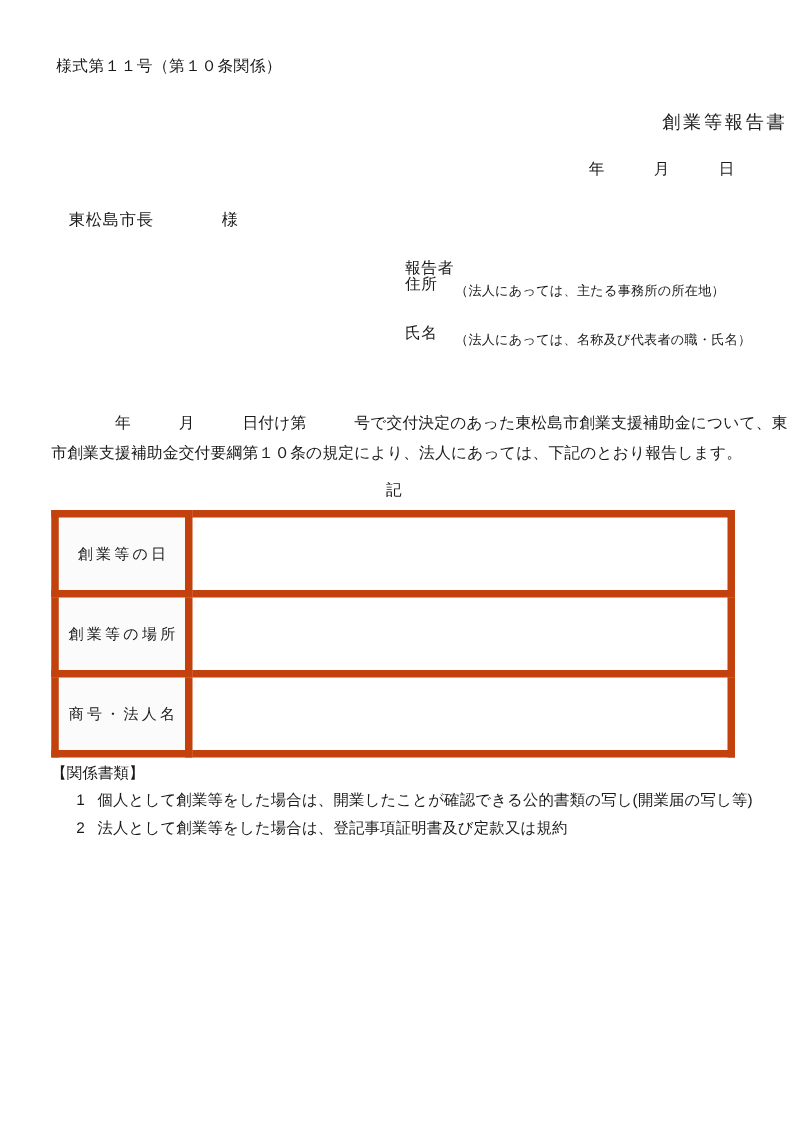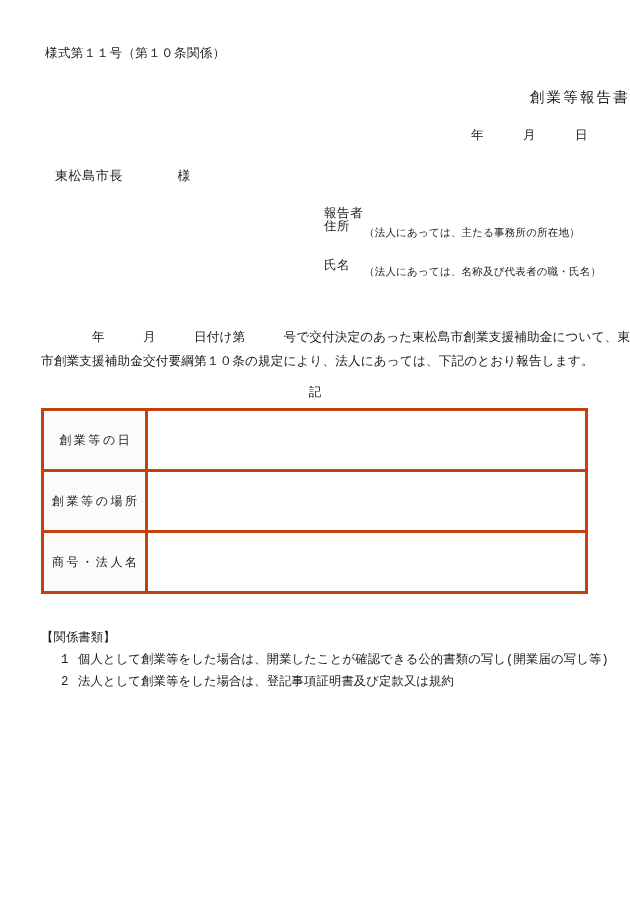--- a/index.html
+++ b/index.html
@@ -6,21 +6,21 @@
   html, body {
     margin: 0;
     padding: 0;
     background: #ffffff;
   }
   .page {
     position: relative;
     width: 630px;
     height: 903px;
     background: #ffffff;
-    font-family: Liberation Mono, monospace;
+    font-family: Liberation Sans, sans-serif;
     color: #1a1a1a;
     overflow: hidden;
     box-sizing: border-box;
   }
 
   
   .form-no {
     position: absolute;
     left: 45px;
     top: 45px;
@@ -118,21 +118,21 @@
   
   .form-table {
     position: absolute;
     left: 41px;
     top: 408px;
     width: 547px;
     border-collapse: collapse;
     table-layout: fixed;
   }
   .form-table td {
-    border: 3px solid #c2410c;
+    border: 6px solid #c2410c;
     padding: 0;
   }
   .form-table td.label-cell {
     width: 101px;
     height: 58px;
     text-align: center;
     vertical-align: middle;
     font-size: 12px;
     letter-spacing: 2.6px;
     text-indent: 2.6px;
@@ -143,21 +143,20 @@
   }
 
   
   .attachments {
     position: absolute;
     left: 41px;
     top: 607px;
     font-size: 12.3px;
     line-height: 22px;
     letter-spacing: 0.15px;
-    margin-top: 20px;
   }
   .attachments-heading {
     white-space: nowrap;
   }
   .attachment-item {
     padding-left: 20px;
     white-space: nowrap;
   }
   .attachment-num {
     display: inline-block;

